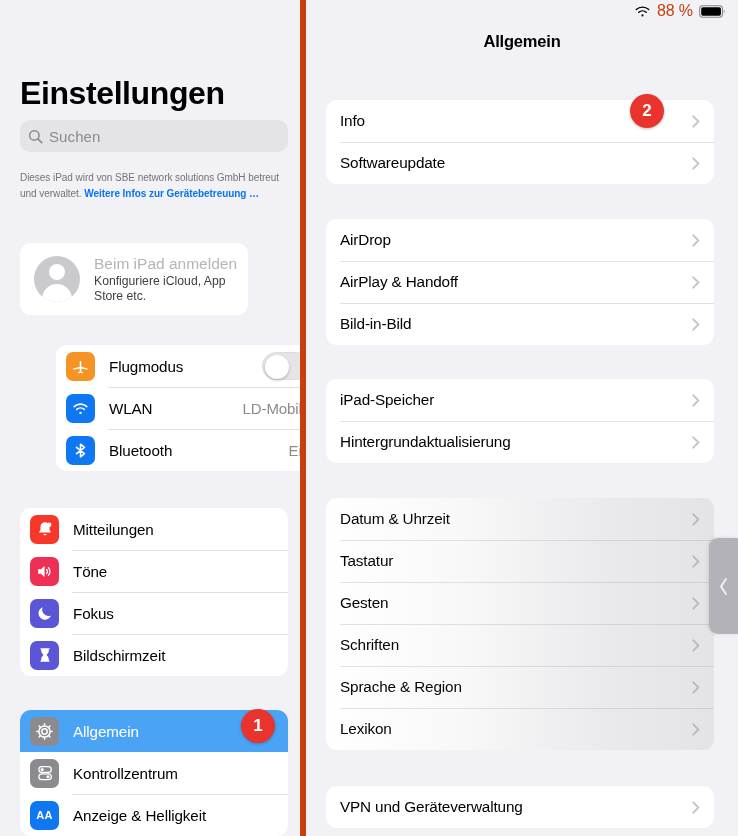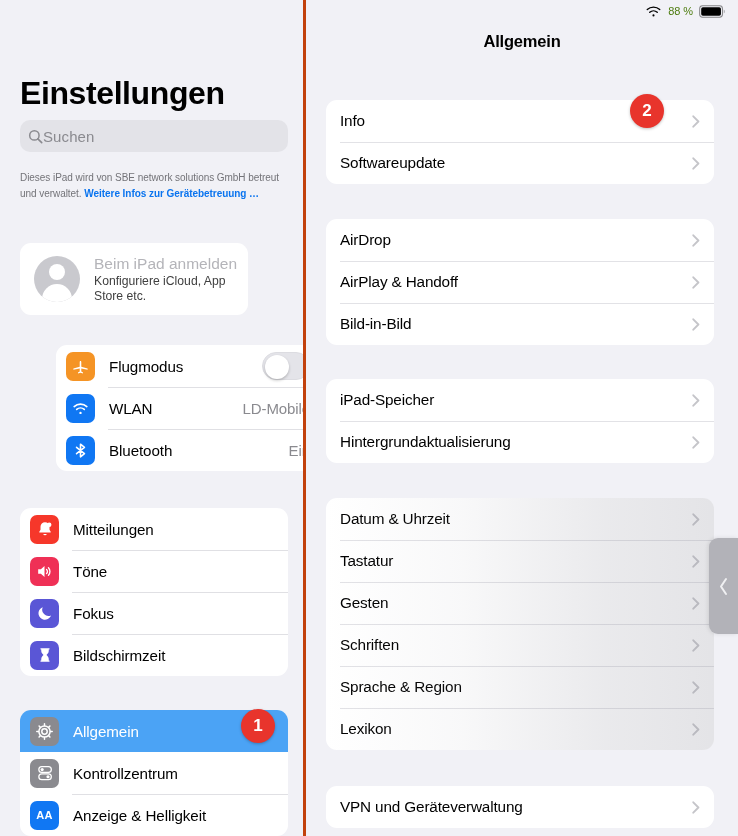--- a/index.html
+++ b/index.html
@@ -13,21 +13,21 @@
   body { background: #f2f2f7; position: relative; }
 
   #app { position: absolute; inset: 0; display: flex; }
 
   
   .sidebar {
     width: 306px; height: 836px;
     background: #f1f1f6;
     position: relative;
     flex: 0 0 306px;
-    border-right: 3px solid #c2410c;
+    border-right: 6px solid #c2410c;
     overflow: hidden;
   }
 
   .sb-title {
     font-size: 32px;
     font-weight: bold;
     letter-spacing: -0.4px;
     color: #000;
     padding: 0 20px;
     position: absolute;
@@ -37,20 +37,21 @@
 
   .search-box {
     position: absolute;
     top: 120px; left: 20px;
     width: 268px; height: 32px;
     background: #e3e3e8;
     border-radius: 10px;
     display: flex;
     align-items: center;
     padding: 0 8px;
+    gap: 6px;
   }
   .search-box .ic { width: 15px; height: 15px; display: block; flex: 0 0 15px; }
   .search-ph {
     font-size: 15px;
     color: #8a8a8f;
     line-height: 1;
     letter-spacing: 0.1px;
   }
 
   .managed-note {
@@ -142,21 +143,21 @@
   
   .detail {
     flex: 1 1 auto; height: 836px;
     background: #f1f1f6;
     position: relative; overflow: hidden;
   }
   .statusbar {
     position: absolute; top: 0; right: 12px;
     height: 22px; display: flex; align-items: center; gap: 6px;
   }
-  .bat-pct { font-size: 11px; color: #4d7c0f; letter-spacing: -0.1px; }
+  .bat-pct { font-size: 16px; color: #c2410c; letter-spacing: -0.1px; }
 
   .pane-title {
     position: absolute; top: 32px; left: 0; right: 0;
     text-align: center;
     font-size: 16.5px; font-weight: bold; color: #000;
     letter-spacing: -0.2px;
   }
 
   .dt-group {
     position: absolute; left: 20px; width: 388px;

